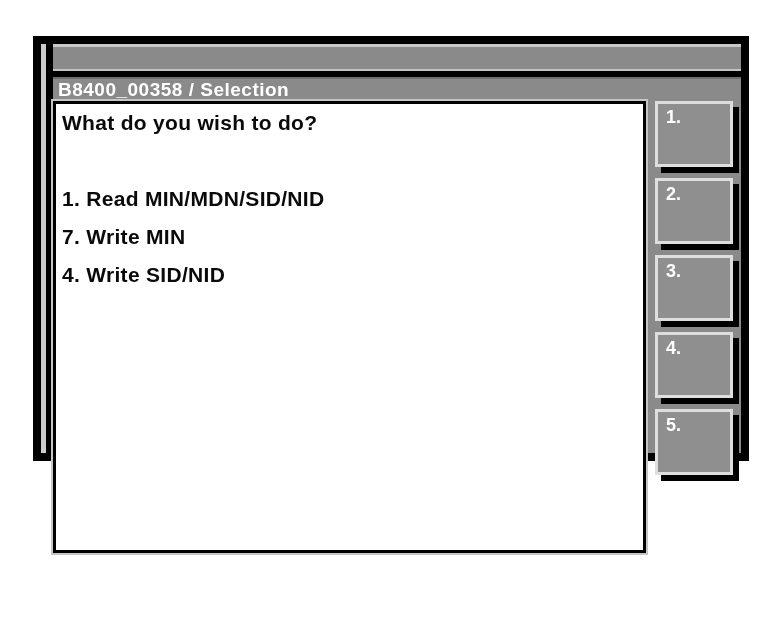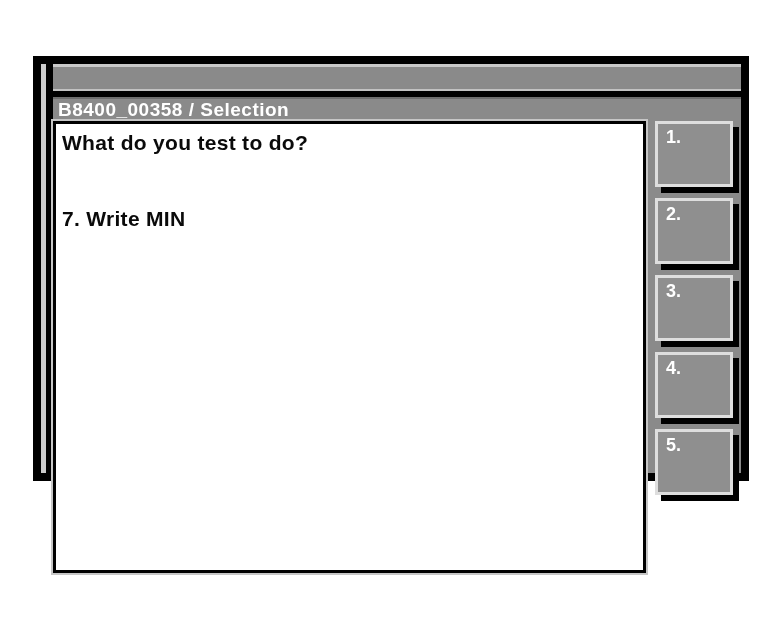--- a/index.html
+++ b/index.html
@@ -10,21 +10,21 @@
     background: #ffffff;
     font-family: "Liberation Sans", sans-serif;
     position: relative;
     overflow: hidden;
   }
 
   
   .device {
     position: absolute;
     left: 33px;
-    top: 56px;
+    top: 36px;
     width: 716px;
     height: 425px;
     box-sizing: border-box;
     border: 8px solid #000000;
     background: #8a8a8a;
   }
   .device-inner {
     position: absolute;
     left: 0; top: 0; right: 0; bottom: 0;
   }
@@ -156,23 +156,25 @@
 
     <div class="left-strip-light"></div>
     <div class="left-strip-dark"></div>
 
     <div class="top-strip"></div>
     <div class="top-divider"></div>
 
     <div class="title-bar">B8400_00358 / Selection</div>
 
     <div class="content-panel">
-      <div class="question">What do you test to do?</div>
+      <div class="question">What do you wish to do?</div>
       <div class="menu-list">
+        <div class="menu-item">1. Read MIN/MDN/SID/NID</div>
         <div class="menu-item">7. Write MIN</div>
+        <div class="menu-item">4. Write SID/NID</div>
       </div>
     </div>
 
     <div class="softkey softkey-1">
       <div class="softkey-label">1.</div>
     </div>
     <div class="softkey softkey-2">
       <div class="softkey-label">2.</div>
     </div>
     <div class="softkey softkey-3">

